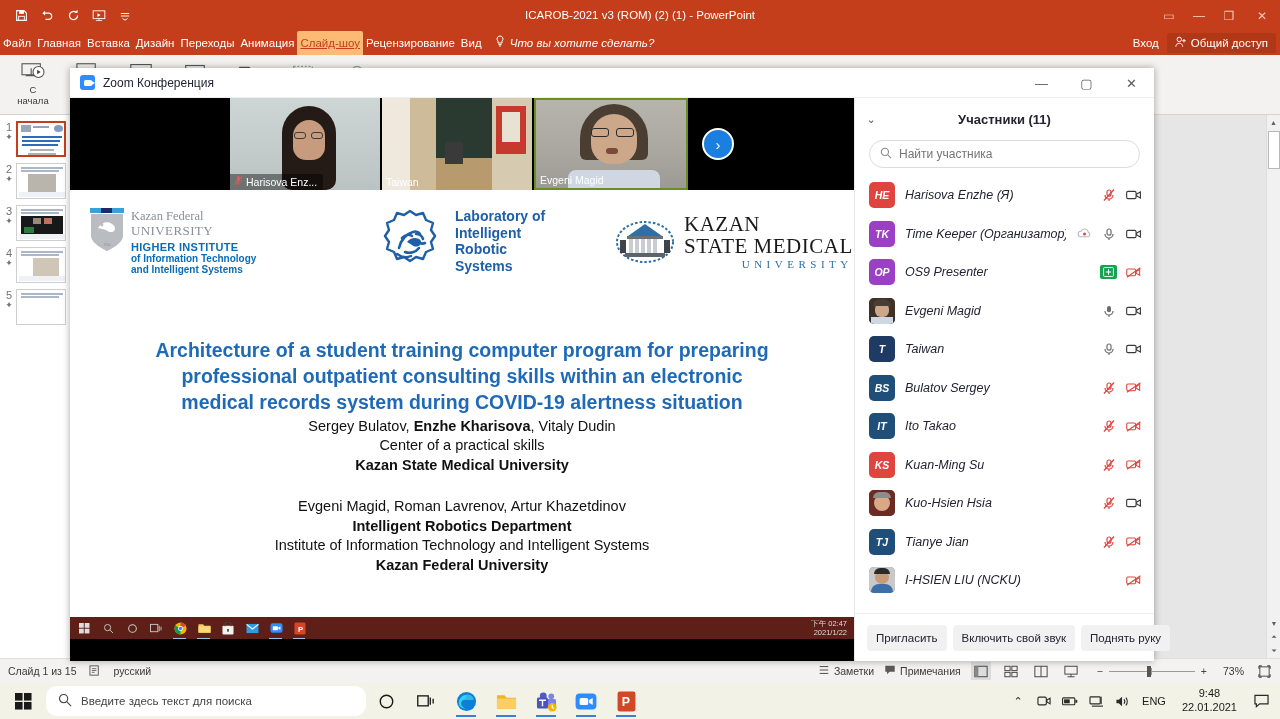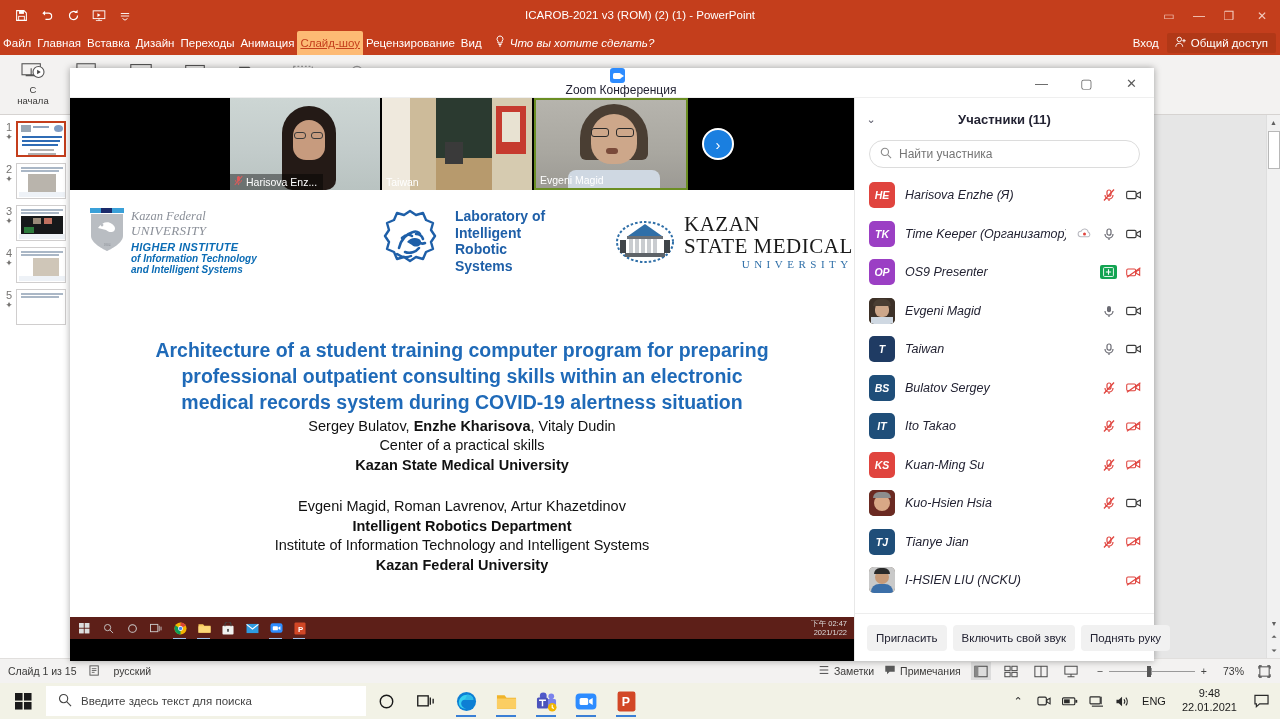--- a/index.html
+++ b/index.html
@@ -86,21 +86,21 @@
   .zs-tick { position:absolute; top:-3px; width:1px; height:7px; background:#999; }
   .zs-handle { position:absolute; top:-5px; left:38px; width:4px; height:11px; background:#555; }
 
   
   .zoom-window {
     position:absolute; left:70px; top:68px; width:1084px; height:593px;
     background:#fff; box-shadow:0 0 7px rgba(0,0,0,.35);
   }
   .zoom-titlebar {
     height:30px; background:#fff; display:flex; align-items:center;
-    padding-left:10px; border-bottom:1px solid #efefef; position:relative;flex-direction:column;
+    padding-left:10px; border-bottom:1px solid #efefef; position:relative;
   }
   .zoom-logo { width:15px; height:15px; border-radius:3px; background:#2d8cff; display:flex; align-items:center; justify-content:center; }
   .zoom-logo .cam { width:8px; height:6px; background:#fff; border-radius:1.5px; position:relative; }
   .zoom-logo .cam:after { content:""; position:absolute; right:-3px; top:1px; border-left:3px solid #fff; border-top:2px solid transparent; border-bottom:2px solid transparent; }
   .zoom-title { margin-left:8px; font-size:12px; color:#232333; }
   .zoom-wctl { position:absolute; right:0; top:0; height:30px; display:flex; align-items:center; }
   .zw-btn { width:45px; height:30px; display:flex; align-items:center; justify-content:center; color:#5a5a5a; font-size:13px; }
 
   .zoom-main { position:absolute; left:0; top:30px; right:0; bottom:0; display:flex; }
   .share-area { position:relative; width:784px; background:#000; }
@@ -119,21 +119,21 @@
     background:#1a7fe0; border:2px solid #fff; display:flex; align-items:center; justify-content:center;
     color:#fff; font-size:15px;
   }
 
   .shared-screen { position:absolute; left:0; top:92px; right:0; bottom:0; background:#fff; overflow:hidden; }
   .slide-content { position:absolute; left:0; top:0; right:0; bottom:40px; background:#fff; }
 
   .logos { position:absolute; left:0; right:0; top:10px; height:86px; display:flex; align-items:center; }
   .logo-kfu { position:absolute; left:20px; top:8px; display:flex; align-items:flex-start; gap:7px; }
   .kfu-shield { width:34px; height:44px; }
-  .kfu-text { padding-top:2px;font-style:italic; }
+  .kfu-text { padding-top:2px; }
   .kfu-l1 { font-size:12.5px; color:#8a8f98; font-family:"Liberation Serif", serif; line-height:1.08; }
   .kfu-l2 { font-size:13px; color:#8a8f98; letter-spacing:.4px; font-family:"Liberation Serif", serif; line-height:1.08; }
   .kfu-l3 { font-size:11px; color:#0b6cb5; font-weight:bold; letter-spacing:.3px; margin-top:3px; line-height:1.1; }
   .kfu-l4 { font-size:10px; color:#0b6cb5; font-weight:bold; line-height:1.12; }
 
   .logo-lirs { position:absolute; left:305px; top:8px; display:flex; align-items:flex-start; gap:10px; }
   .lirs-text div { font-size:14px; color:#1e5fa8; font-weight:bold; line-height:1.18; }
 
   .logo-ksmu { position:absolute; left:546px; top:14px; display:flex; align-items:center; gap:10px; }
   .ksmu-text .k1 { font-family:"Liberation Serif", serif; font-size:21px; color:#1a1a1a; letter-spacing:.5px; line-height:1.0; font-weight:normal; }
@@ -170,21 +170,21 @@
   .avatar.photo { background:#7a6a5c; }
   .pp-name { flex:1; font-size:12.5px; color:#232333; white-space:nowrap; overflow:hidden; }
   .pp-icons { display:flex; align-items:center; gap:9px; }
   .ic { width:16px; height:16px; display:flex; align-items:center; justify-content:center; }
   .pp-footer { height:48px; border-top:1px solid #ededed; display:flex; align-items:center; justify-content:space-between; padding:0 12px; gap:6px; }
   .pp-btn { background:#f1f1f1; border:0; border-radius:4px; font-size:11.5px; color:#232333; padding:7px 9px; font-family:"Liberation Sans", sans-serif; white-space:nowrap; }
 
   
   .taskbar { position:absolute; left:0; top:683px; width:1280px; height:36px; background:#f2f2e6; display:flex; align-items:center; }
   .tb-start { width:46px; height:36px; display:flex; align-items:center; justify-content:center; }
-  .tb-search { width:320px; height:30px; background:#fff; display:flex; align-items:center; gap:9px; padding:0 12px; font-size:11.5px; color:#444; }
+  .tb-search { width:320px; height:30px; background:#fff; display:flex; align-items:center; gap:9px; padding:0 12px; font-size:11.5px; color:#444;border-radius:11px; }
   .tb-icon { width:40px; height:36px; display:flex; align-items:center; justify-content:center; position:relative; }
   .tb-icon .underline { position:absolute; bottom:2px; left:10px; width:20px; height:2px; background:#3a7fd5; }
   .tb-tray { position:absolute; right:0; height:36px; display:flex; align-items:center; gap:0; padding-right:4px; }
   .tray-ico { width:26px; height:36px; display:flex; align-items:center; justify-content:center; color:#2a2a2a; font-size:11px; }
   .tray-lang { padding:0 7px; font-size:11px; color:#1a1a1a; }
   .tray-clock { padding:0 9px; font-size:11px; color:#1a1a1a; text-align:center; line-height:1.25; }
   .tray-action { width:30px; height:36px; display:flex; align-items:center; justify-content:center; }
 </style>
 </head>
 <body>

